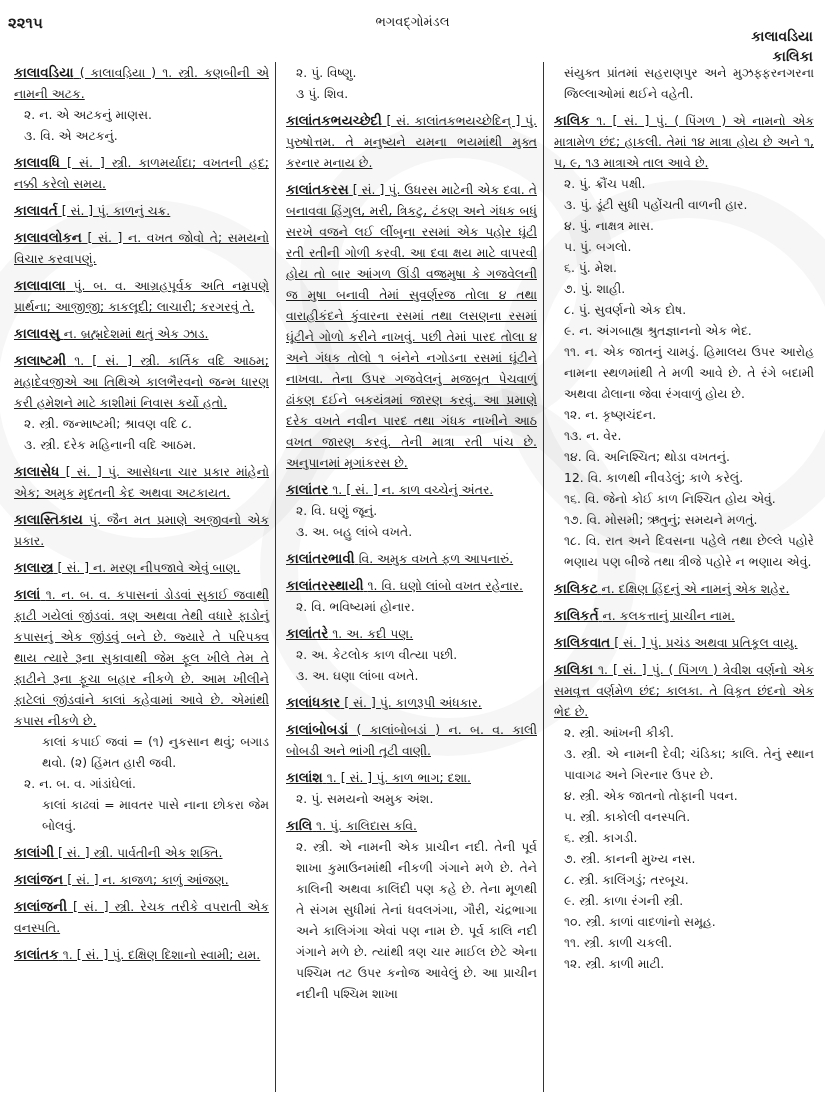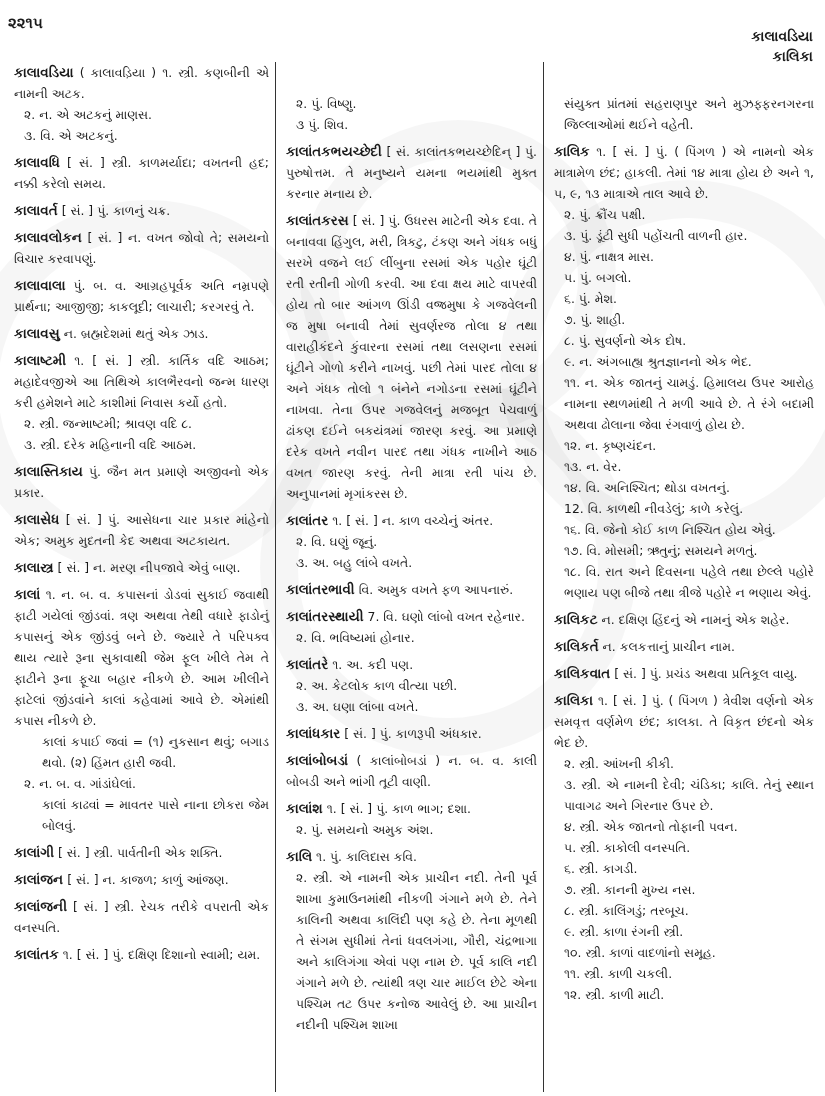--- a/index.html
+++ b/index.html
@@ -67,43 +67,44 @@
     .entry {
       margin-bottom: 6px;
       text-align: justify;
     }
     .entry p {
       margin: 0;
       padding-left: 10px;
     }
     .entry p.first {
       padding-left: 0;
+      text-decoration: underline;
     }
     .entry p.indent2 {
       padding-left: 28px;
     }
     .entry p.cont {
       padding-left: 10px;
-      margin-top: 31px;
     }
     .headword {
       font-weight: bold;
       font-size: 13.5px;
     }
   </style>
 </head>
 <body>
 
 <div class="watermark" style="left:-40px; top:200px; width:300px; height:300px;"></div>
 <div class="watermark" style="left:260px; top:380px; width:300px; height:300px;"></div>
 <div class="watermark" style="left:500px; top:180px; width:300px; height:300px;"></div>
 <div class="watermark" style="left:300px; top:120px; width:240px; height:240px;"></div>
 
 <div class="header">
   <div class="page-number">૨૨૧૫</div>
+  <div class="book-title">ભગવદ્ગોમંડલ</div>
   <div class="guide-words">
     <div>કાલાવડિયા</div>
     <div>કાલિકા</div>
   </div>
 </div>
 
 <div class="columns">
   <div class="col col-1">
       <div class="entry">
         <p class="first"><span class="headword">કાલાવડિયા</span> <span>( કાલાવડ઼િયા ) ૧. સ્ત્રી. કણબીની એ નામની અટક.</span></p>
@@ -124,24 +125,24 @@
       </div>
       <div class="entry">
         <p class="first"><span class="headword">કાલાવસુ</span> <span>ન. બ્રહ્મદેશમાં થતું એક ઝાડ.</span></p>
       </div>
       <div class="entry">
         <p class="first"><span class="headword">કાલાષ્ટમી</span> <span>૧. [ સં. ] સ્ત્રી. કાર્તિક વદિ આઠમ; મહાદેવજીએ આ તિથિએ કાલભૈરવનો જન્મ ધારણ કરી હમેશને માટે કાશીમાં નિવાસ કર્યો હતો.</span></p>
         <p class=""><span>૨. સ્ત્રી. જન્માષ્ટમી; શ્રાવણ વદિ ૮.</span></p>
         <p class=""><span>૩. સ્ત્રી. દરેક મહિનાની વદિ આઠમ.</span></p>
       </div>
       <div class="entry">
+        <p class="first"><span class="headword">કાલાસેધ</span> <span>[ સં. ] પું. આસેધના ચાર પ્રકાર માંહેનો એક; અમુક મુદતની કેદ અથવા અટકાયત.</span></p>
+      </div>
+      <div class="entry">
         <p class="first"><span class="headword">કાલાસ્તિકાય</span> <span>પું. જૈન મત પ્રમાણે અજીવનો એક પ્રકાર.</span></p>
-      </div>
-      <div class="entry">
-        <p class="first"><span class="headword">કાલાસેધ</span> <span>[ સં. ] પું. આસેધના ચાર પ્રકાર માંહેનો એક; અમુક મુદતની કેદ અથવા અટકાયત.</span></p>
       </div>
       <div class="entry">
         <p class="first"><span class="headword">કાલાસ્ત્ર</span> <span>[ સં. ] ન. મરણ નીપજાવે એવું બાણ.</span></p>
       </div>
       <div class="entry">
         <p class="first"><span class="headword">કાલાં</span> <span>૧. ન. બ. વ. કપાસનાં ડોડવાં સુકાઈ જવાથી ફાટી ગયેલાં જીંડવાં. ત્રણ અથવા તેથી વધારે ફાડોનું કપાસનું એક જીંડવું બને છે. જ્યારે તે પરિપક્વ થાય ત્યારે રૂના સુકાવાથી જેમ ફૂલ ખીલે તેમ તે ફાટીને રૂના ફૂચા બહાર નીકળે છે. આમ ખીલીને ફાટેલાં જીંડવાંને કાલાં કહેવામાં આવે છે. એમાંથી કપાસ નીકળે છે.</span></p>
         <p class="indent2"><span>કાલાં કપાઈ જવાં = (૧) નુકસાન થવું; બગાડ થવો. (૨) હિંમત હારી જવી.</span></p>
         <p class=""><span>૨. ન. બ. વ. ગાંડાંઘેલાં.</span></p>
         <p class="indent2"><span>કાલાં કાઢવાં = માવતર પાસે નાના છોકરા જેમ બોલવું.</span></p>
       </div>
@@ -171,21 +172,21 @@
       </div>
       <div class="entry">
         <p class="first"><span class="headword">કાલાંતર</span> <span>૧. [ સં. ] ન. કાળ વચ્ચેનું અંતર.</span></p>
         <p class=""><span>૨. વિ. ઘણું જૂનું.</span></p>
         <p class=""><span>૩. અ. બહુ લાંબે વખતે.</span></p>
       </div>
       <div class="entry">
         <p class="first"><span class="headword">કાલાંતરભાવી</span> <span>વિ. અમુક વખતે ફળ આપનારું.</span></p>
       </div>
       <div class="entry">
-        <p class="first"><span class="headword">કાલાંતરસ્થાયી</span> <span>7. વિ. ઘણો લાંબો વખત રહેનાર.</span></p>
+        <p class="first"><span class="headword">કાલાંતરસ્થાયી</span> <span>૧. વિ. ઘણો લાંબો વખત રહેનાર.</span></p>
         <p class=""><span>૨. વિ. ભવિષ્યમાં હોનાર.</span></p>
       </div>
       <div class="entry">
         <p class="first"><span class="headword">કાલાંતરે</span> <span>૧. અ. કદી પણ.</span></p>
         <p class=""><span>૨. અ. કેટલોક કાળ વીત્યા પછી.</span></p>
         <p class=""><span>૩. અ. ઘણા લાંબા વખતે.</span></p>
       </div>
       <div class="entry">
         <p class="first"><span class="headword">કાલાંધકાર</span> <span>[ સં. ] પું. કાળરૂપી અંધકાર.</span></p>
       </div>

